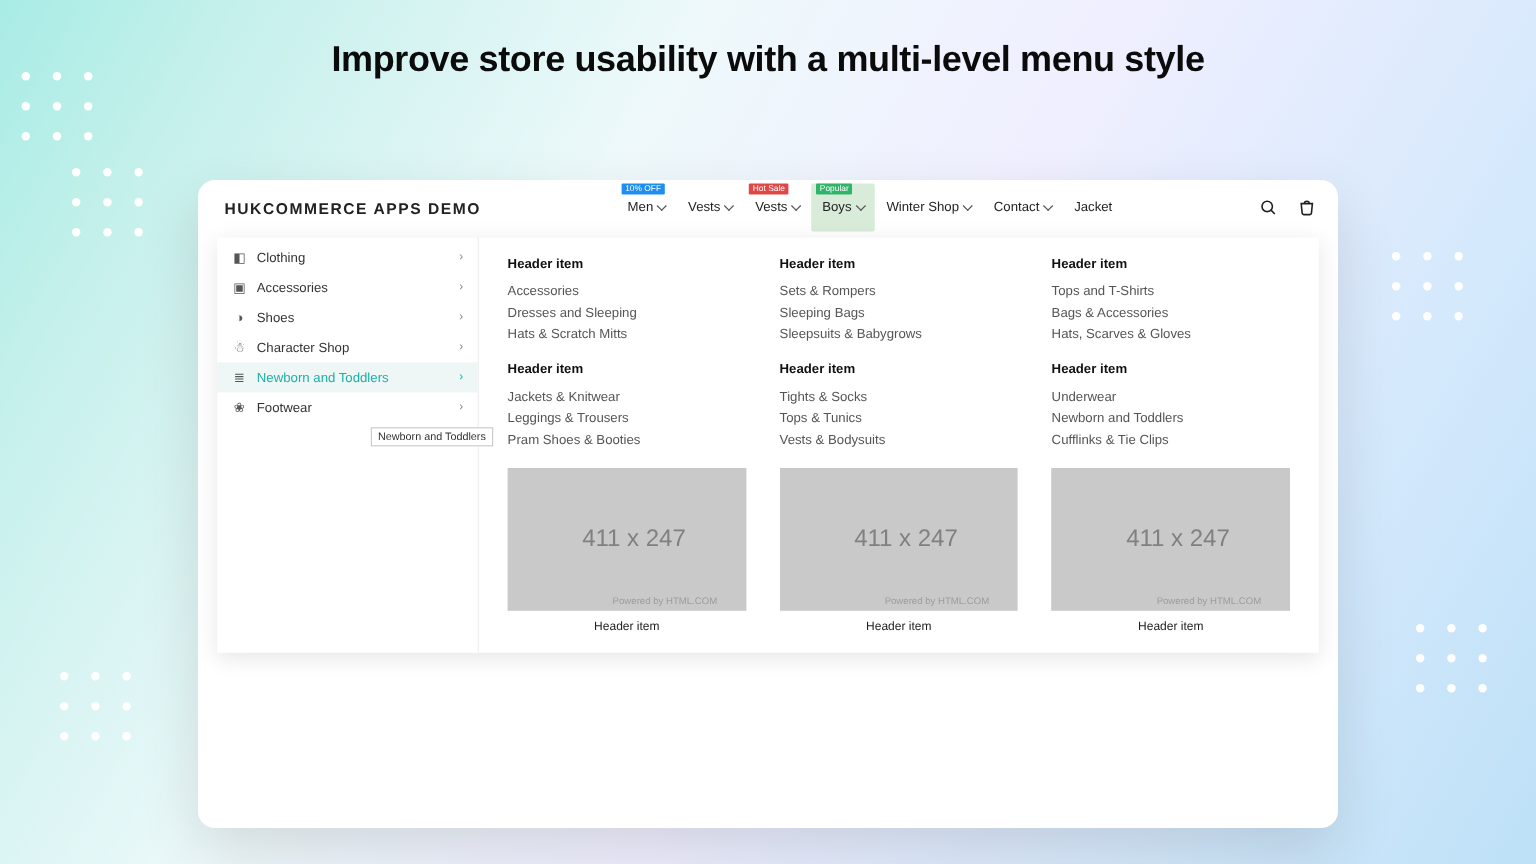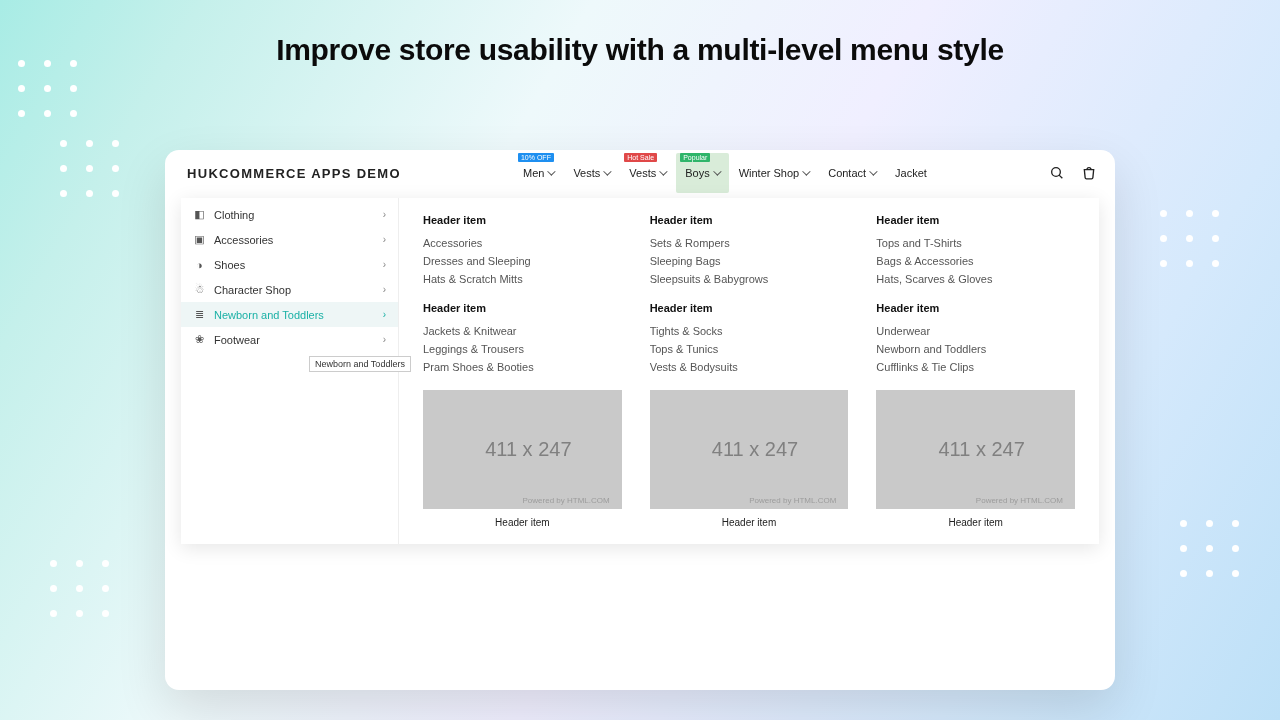--- a/index.html
+++ b/index.html
@@ -110,21 +110,21 @@
 .hdr.mt { margin-top: 14px; }
 .lnk { font-size: 11px; color: #555; padding: 3px 0; cursor: pointer; }
 .ph {
   margin-top: 14px; width: 100%; aspect-ratio: 411/247;
   background: #c9c9c9;
   display: flex; align-items: center; justify-content: center;
   color: #808080; font-size: 20px; font-weight: 400;
   position: relative;
   padding-left: 12px;
 }
-.ph small { position: absolute; right: 12px; bottom: 4px; font-size: 8px; color: #9c9c9c; }
+.ph small { position: absolute; right: 24px; bottom: 4px; font-size: 8px; color: #9c9c9c; }
 .ph-caption { text-align: center; font-size: 10px; color: #222; margin-top: 8px; }
 
 
 .products {
   position: absolute;
   top: 526px; left: 358px;
   display: flex; gap: 22px;
 }
 .btn-row { display: flex; gap: 5px; margin-bottom: 6px; }
 .qty { width: 20px; height: 20px; background: #fff; border: 1px solid #ddd; display: flex; align-items: center; justify-content: center; font-size: 10px; }

